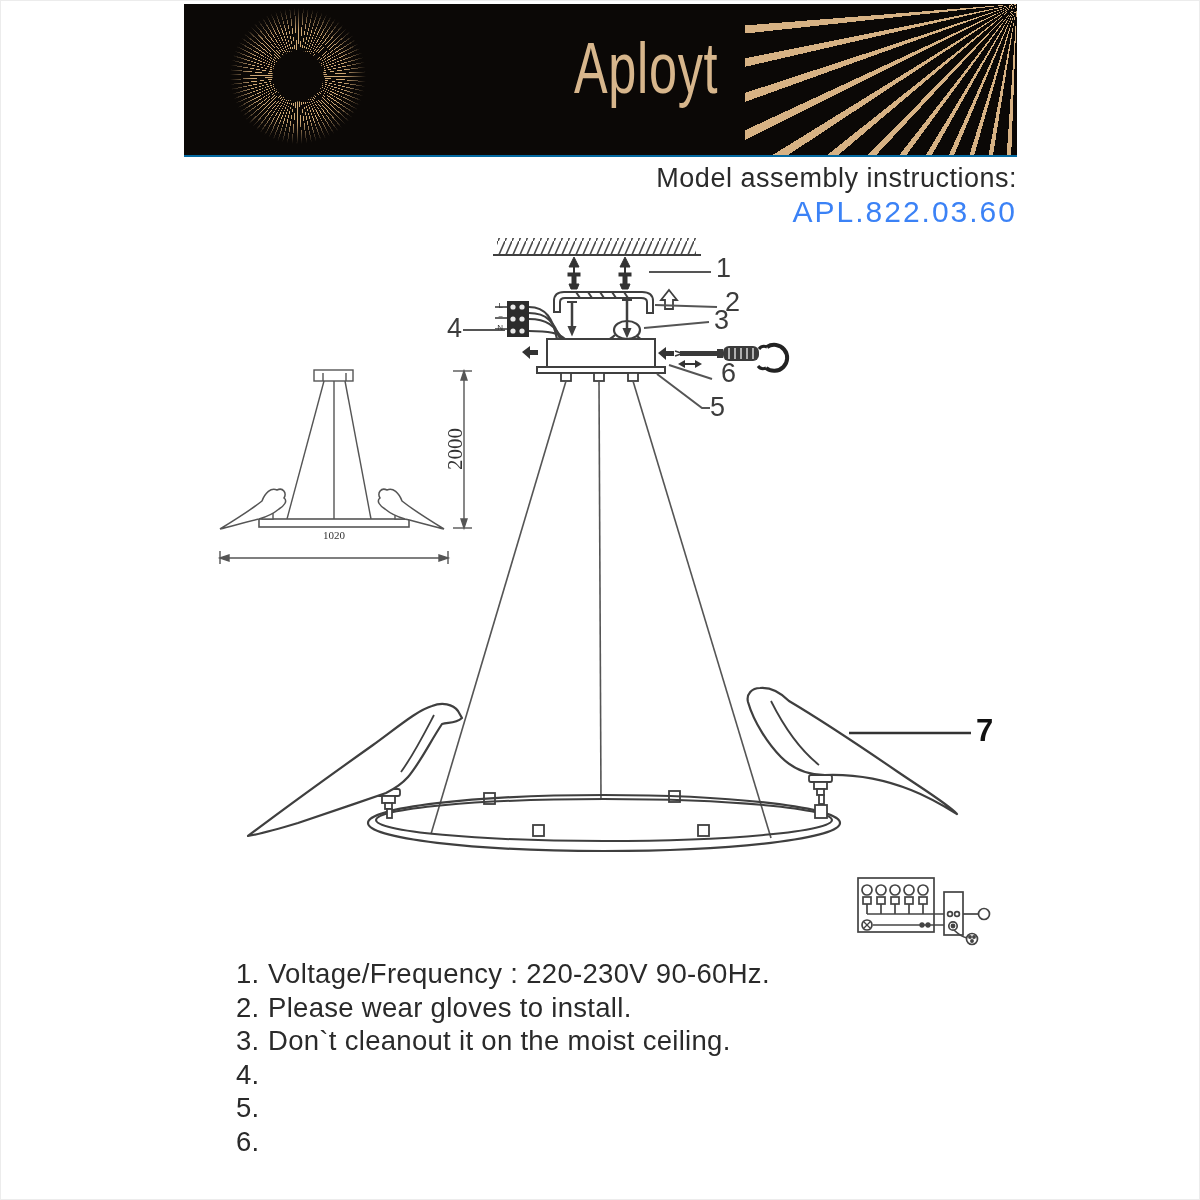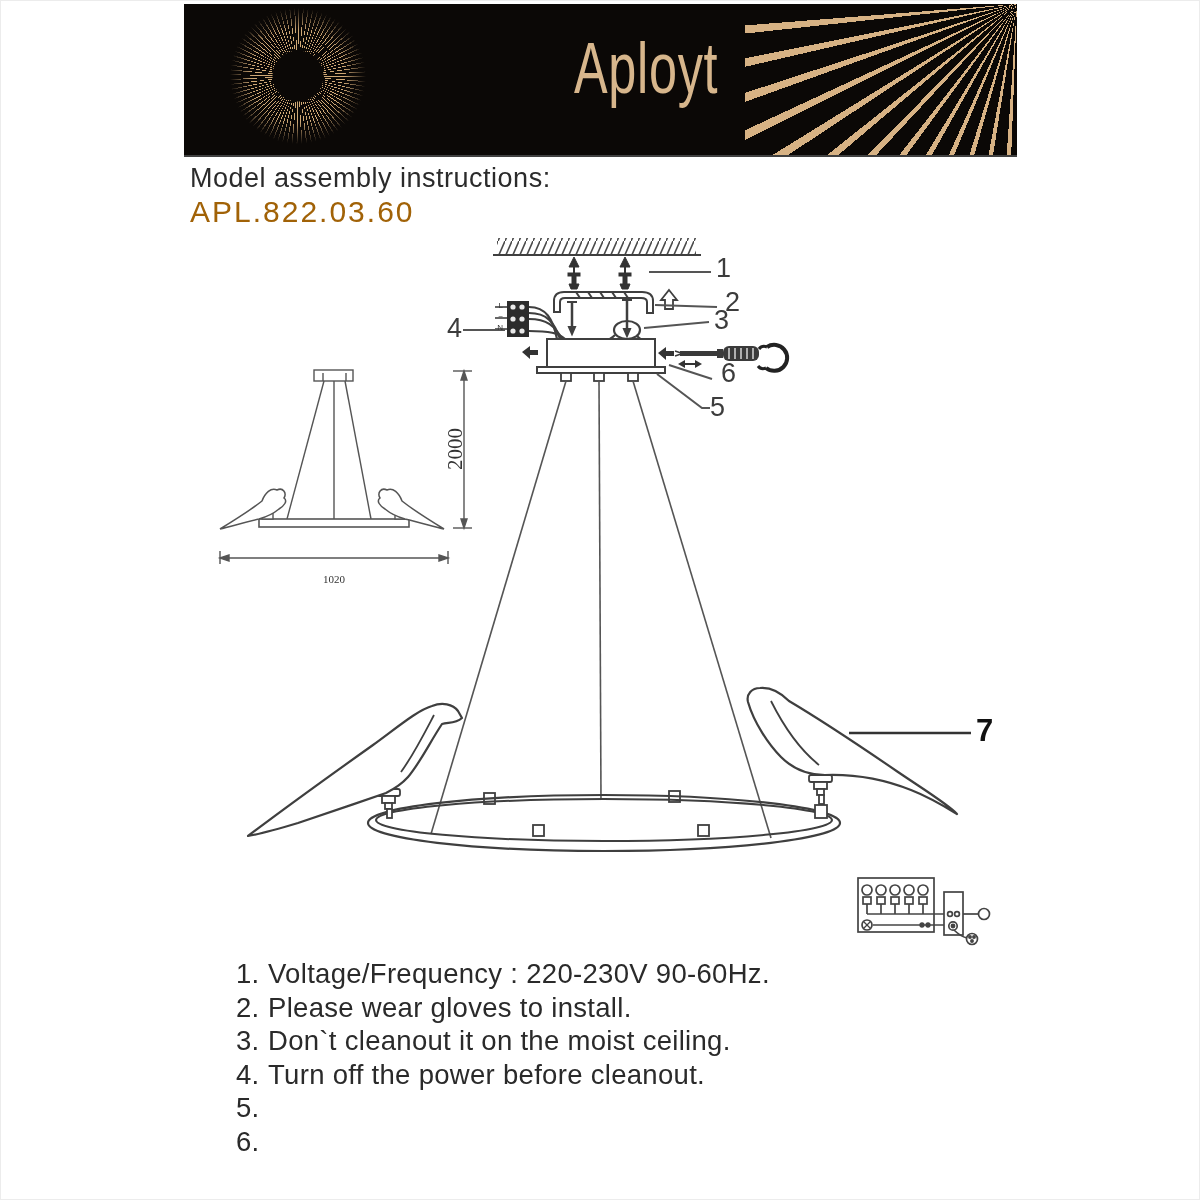--- a/index.html
+++ b/index.html
@@ -4,56 +4,56 @@
 <style>
   html,body { margin:0; padding:0; background:#ffffff; }
   .page {
     position:relative; width:1200px; height:1200px; background:#ffffff;
     font-family:"Liberation Sans", sans-serif; color:#262626; overflow:hidden;
     border:1px solid #ececec; box-sizing:border-box;
   }
   
   .banner {
     position:absolute; left:183px; top:3px; width:833px; height:151px;
-    background:#0b0806; border-bottom:2px solid #404040;
+    background:#0b0806; border-bottom:2px solid #0369a1;
   }
   .sunburst {
     position:absolute; left:42px; top:0px; width:144px; height:144px; border-radius:50%;
     background:
       radial-gradient(circle, #0b0806 0 25px, rgba(11,8,6,0) 26px),
       radial-gradient(circle, rgba(11,8,6,0) 0 46px, #0b0806 68px),
       repeating-conic-gradient(#cfa876 0 0.9deg, #0b0806 0.9deg 4.1deg);
   }
   .brand {
     position:absolute; left:390px; top:28px; font-size:72px; line-height:1;
     color:#d7b68c; letter-spacing:1px; transform:scaleX(0.70); transform-origin:left top;
     font-weight:400;
   }
   .corner-rays {
     position:absolute; right:0; top:0; width:272px; height:151px;
     background:repeating-conic-gradient(from 180deg at 100% 0%,
       rgba(0,0,0,0) 0deg 2.2deg, #d7b284 2.2deg 3.9deg, rgba(0,0,0,0) 3.9deg 6.8deg);
   }
   
-  .title-wrap { position:absolute; left:189px; top:162px; width:833px; text-align:left; }
+  .title-wrap { position:absolute; left:183px; top:162px; width:833px; text-align:right; }
   .title-line1 { font-size:27px; letter-spacing:0.5px; color:#2b2b2b; }
-  .title-line2 { font-size:30px; letter-spacing:2px; color:#a16207; margin-top:1px; }
+  .title-line2 { font-size:30px; letter-spacing:2px; color:#3b82f6; margin-top:1px; }
   
   svg.art { position:absolute; left:0; top:0; }
   
   .callout { position:absolute; font-size:27px; color:#3c3c3c; line-height:1; }
   .callout.bold7 { font-size:31px; font-weight:bold; color:#111; }
   .tlabel { position:absolute; font-size:8px; color:#333; width:14px; text-align:right; line-height:1; }
   .dim-v {
     position:absolute; left:413px; top:437px; width:80px; height:22px; text-align:center;
     font-family:"Liberation Serif", serif; font-size:21px; color:#333;
     transform:rotate(-90deg);
   }
   .dim-h {
-    position:absolute; left:293px; top:572px; width:80px; text-align:center;
+    position:absolute; left:293px; top:528px; width:80px; text-align:center;
     font-family:"Liberation Serif", serif; font-size:11px; color:#333;
   }
   
   .instructions { position:absolute; left:235px; top:956px; width:770px; }
   .instr-row { display:flex; line-height:33.5px; font-size:27.5px; letter-spacing:0.3px; color:#2a2a2a; }
   .instr-num { width:32px; flex:0 0 32px; }
 </style>
 </head>
 <body>
 
@@ -323,21 +323,20 @@
     <div class="instr-row">
       <span class="instr-num">2.</span>
       <span class="instr-text">Please wear gloves to install.</span>
     </div>
     <div class="instr-row">
       <span class="instr-num">3.</span>
       <span class="instr-text">Don`t cleanout it on the moist ceiling.</span>
     </div>
     <div class="instr-row">
       <span class="instr-num">4.</span>
-      <span class="instr-text">Turn off the power before cleanout.</span>
     </div>
     <div class="instr-row">
       <span class="instr-num">5.</span>
     </div>
     <div class="instr-row">
       <span class="instr-num">6.</span>
     </div>
   </div>
 
 </div>

